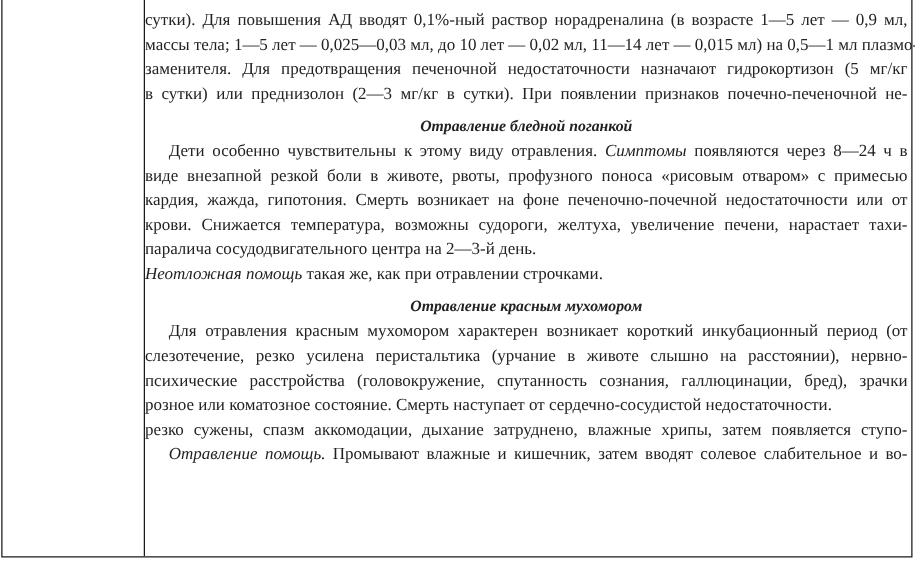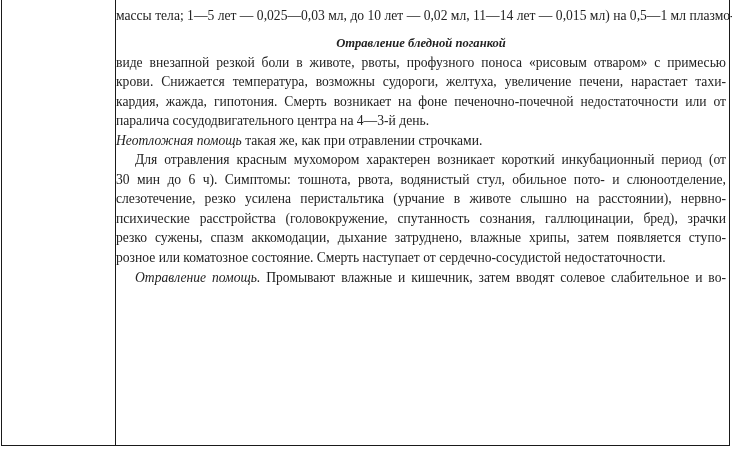--- a/index.html
+++ b/index.html
@@ -31,41 +31,45 @@
 </style>
 </head>
 <body>
 
 <div class="frame">
   <div class="left-col"></div>
 </div>
 
 <div class="content">
   <div>
+    <span class="line">сутки). Для повышения АД вводят 0,1%-ный раствор норадреналина (в возрасте 1—5 лет — 0,9 мл,</span>
     <span class="line">массы тела; 1—5 лет — 0,025—0,03 мл, до 10 лет — 0,02 мл, 11—14 лет — 0,015 мл) на 0,5—1 мл плазмо-</span>
+    <span class="line">заменителя. Для предотвращения печеночной недостаточности назначают гидрокортизон (5 мг/кг</span>
+    <span class="line">в сутки) или преднизолон (2—3 мг/кг в сутки). При появлении признаков почечно-печеночной не-</span>
   </div>
 
   <p class="heading">Отравление бледной поганкой</p>
 
   <div>
+    <span class="line ind"><span>Дети особенно чувствительны к этому виду отравления. </span><em>Симптомы</em><span> появляются через 8—24 ч в</span></span>
     <span class="line">виде внезапной резкой боли в животе, рвоты, профузного поноса «рисовым отваром» с примесью</span>
+    <span class="line">кардия, жажда, гипотония. Смерть возникает на фоне печеночно-почечной недостаточности или от</span>
     <span class="line">крови. Снижается температура, возможны судороги, желтуха, увеличение печени, нарастает тахи-</span>
-    <span class="line">кардия, жажда, гипотония. Смерть возникает на фоне печеночно-почечной недостаточности или от</span>
-    <span class="line last">паралича сосудодвигательного центра на 4—3-й день.</span>
+    <span class="line last">паралича сосудодвигательного центра на 2—3-й день.</span>
   </div>
   <div>
     <span class="line last"><em>Неотложная помощь</em><span> такая же, как при отравлении строчками.</span></span>
   </div>
 
+  <p class="heading">Отравление красным мухомором</p>
 
   <div>
     <span class="line ind">Для отравления красным мухомором характерен возникает короткий инкубационный период (от</span>
-    <span class="line">30 мин до 6 ч). Симптомы: тошнота, рвота, водянистый стул, обильное пото- и слюноотделение,</span>
     <span class="line">слезотечение, резко усилена перистальтика (урчание в животе слышно на расстоянии), нервно-</span>
     <span class="line">психические расстройства (головокружение, спутанность сознания, галлюцинации, бред), зрачки</span>
+    <span class="line last">розное или коматозное состояние. Смерть наступает от сердечно-сосудистой недостаточности.</span>
     <span class="line">резко сужены, спазм аккомодации, дыхание затруднено, влажные хрипы, затем появляется ступо-</span>
-    <span class="line last">розное или коматозное состояние. Смерть наступает от сердечно-сосудистой недостаточности.</span>
   </div>
   <div>
     <span class="line ind"><em>Отравление помощь.</em><span> Промывают влажные и кишечник, затем вводят солевое слабительное и во-</span></span>
 
   </div>
 </div>
 
 </body></html>

